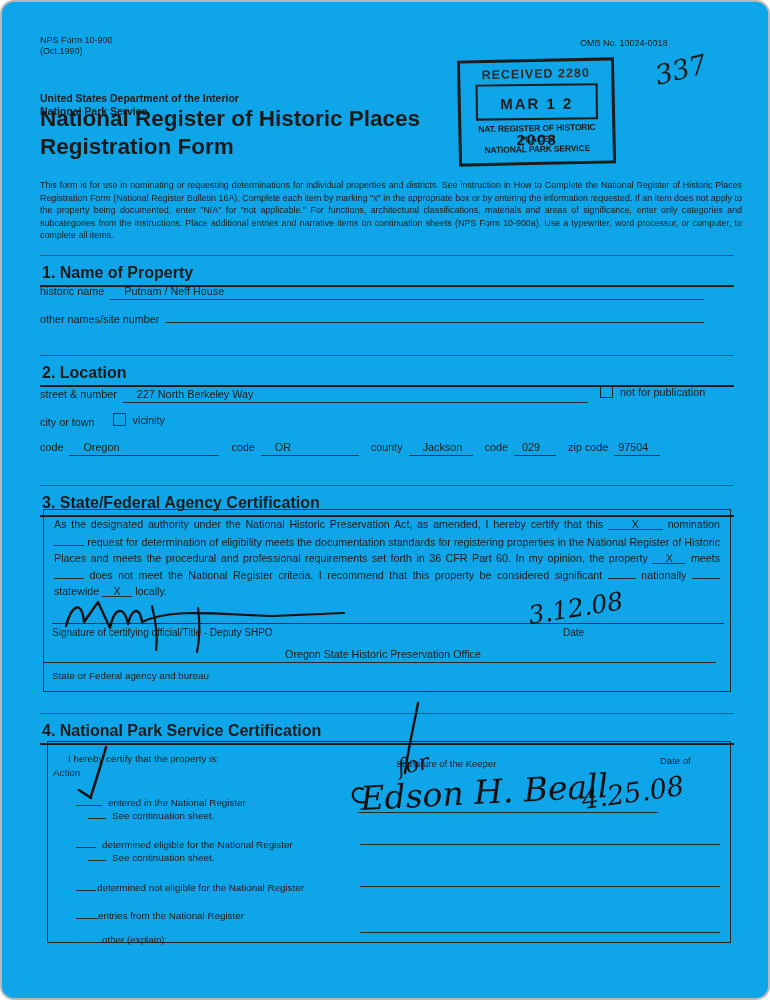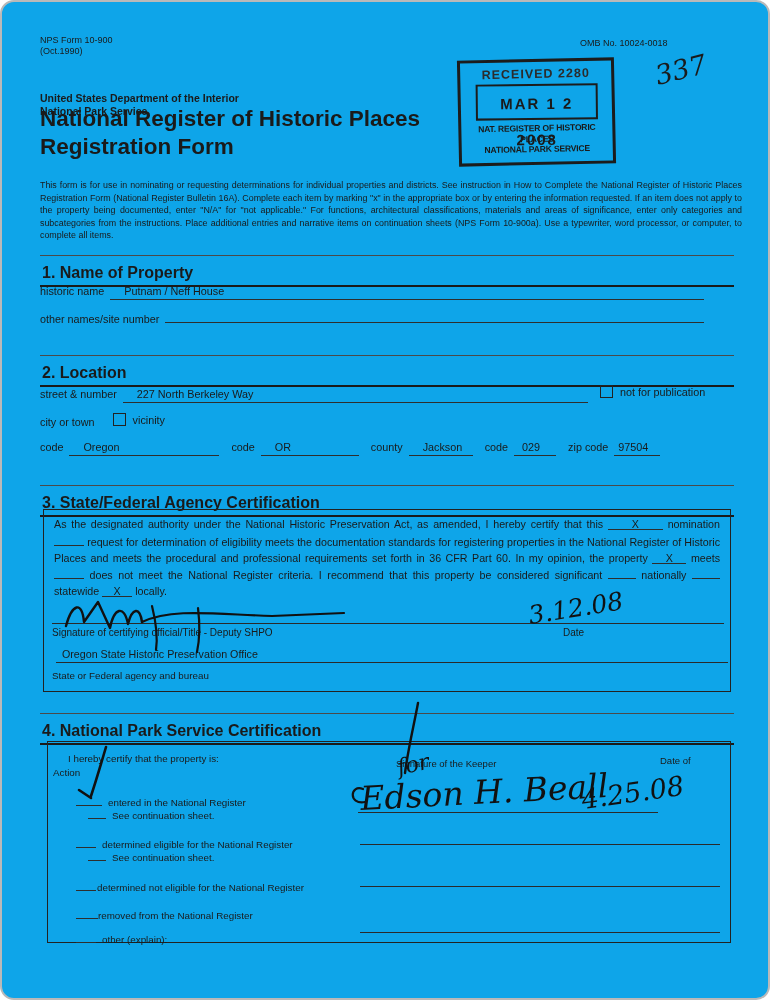--- a/index.html
+++ b/index.html
@@ -41,22 +41,22 @@
   
   .box3 { left:41px; top:507px; width:688px; height:183px; border:1.8px solid #222; box-sizing:border-box; }
   .cert { position:absolute; left:10px; top:7px; width:666px; margin:0;
           font-size:10.7px; line-height:15.8px; text-align:justify; }
   .blank { display:inline-block; border-bottom:1.6px solid #2e2e2e; text-align:center;
            height:12px; vertical-align:baseline; font-size:10.7px; }
   .w55{width:55px}.w34{width:34px}.w30{width:30px}.w28{width:28px}
   .sig3-line  { position:absolute; left:8px; width:672px; top:113px; border-bottom:1.7px solid #2a2a2a; }
   .sig3-label { position:absolute; left:8px; top:117px; font-size:10px; }
   .date3-label{ position:absolute; left:519px; top:117px; font-size:10px; }
-  .agency-val { position:absolute; left:12px; top:138px; width:672px; padding:0 0 2px 6px;
-                border-bottom:1.7px solid #2a2a2a; font-size:10.7px; box-sizing:border-box; }
+  .agency-val { position:absolute; left:0; top:138px; width:672px; padding:0 0 2px 6px;
+                border-bottom:1.7px solid #2a2a2a; font-size:10.7px; box-sizing:border-box;text-align:center; }
   .agency-lbl { position:absolute; left:8px; top:160px; font-size:9.8px; }
   
   .box4 { left:45px; top:739px; width:684px; height:202px; border:1.8px solid #222; box-sizing:border-box; }
   .certify-intro { position:absolute; left:20px; top:11px; font-size:9.8px; }
   .action        { position:absolute; left:5px;  top:25px; font-size:9.8px; }
   .keeper-label  { position:absolute; left:348px; top:16px; font-size:9.5px; }
   .dateof-label  { position:absolute; left:612px; top:13px; font-size:9.5px; }
   .item { position:absolute; display:flex; align-items:baseline; font-size:9.8px; }
   .ib { display:inline-block; border-bottom:1.4px solid #2e2e2e; height:11px; margin-right:6px; flex:none; }
   .r-line { position:absolute; border-bottom:1.5px solid #2a2a2a; height:0; }
@@ -191,21 +191,21 @@
     <div class="item" style="left:40px; top:107px;">
       <span class="ib" style="width:18px;"></span>
       <span>See continuation sheet.</span>
     </div>
     <div class="item" style="left:28px; top:137px;">
       <span class="ib" style="width:20px; margin-right:1px;"></span>
       <span>determined not eligible for the National Register</span>
     </div>
     <div class="item" style="left:28px; top:165px;">
       <span class="ib" style="width:22px; margin-right:0;"></span>
-      <span>removed from the National Register</span>
+      <span>entries from the National Register</span>
     </div>
     <div class="item" style="left:28px; top:189px;">
       <span class="ib" style="width:20px;"></span>
       <span>other (explain):</span>
     </div>
 
     <div class="r-line" style="left:310px; top:70px; width:300px;"></div>
     <div class="r-line" style="left:312px; top:102px; width:360px;"></div>
     <div class="r-line" style="left:312px; top:144px; width:360px;"></div>
     <div class="r-line" style="left:312px; top:190px; width:360px;"></div>

